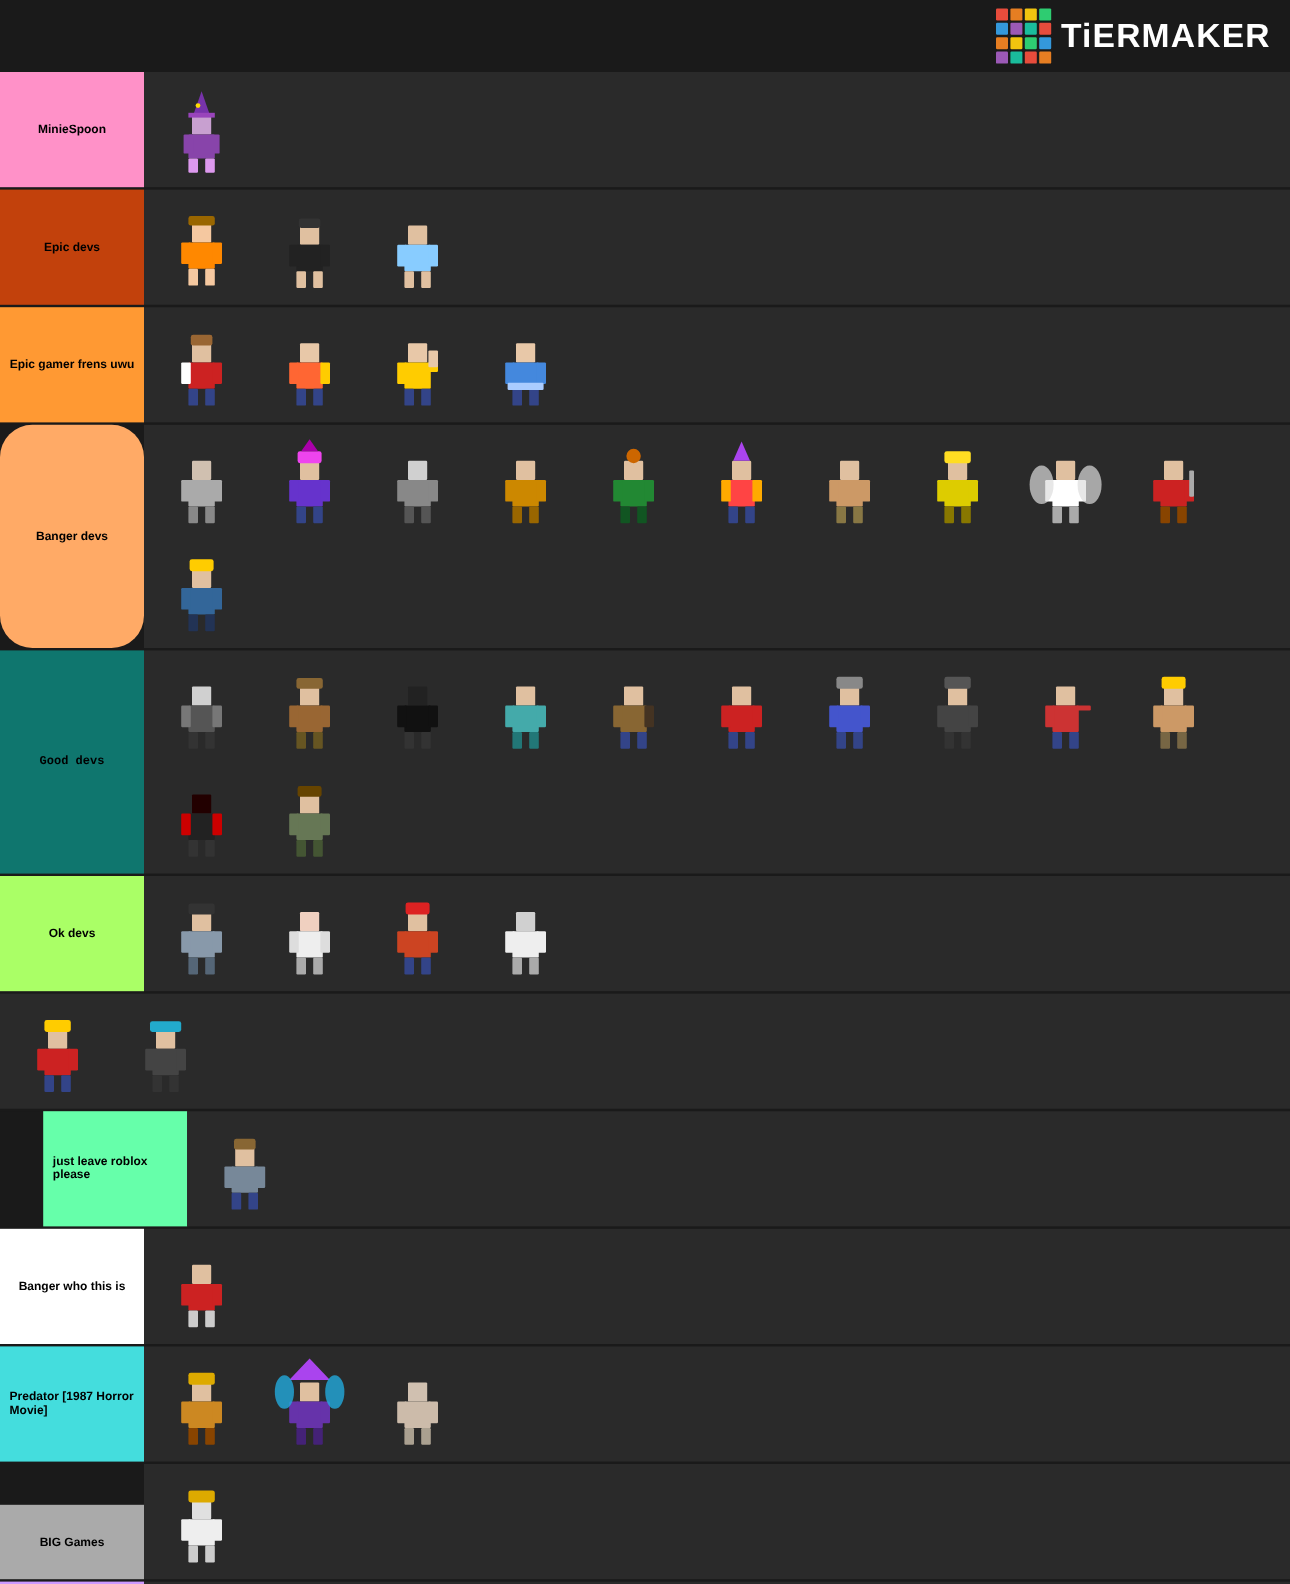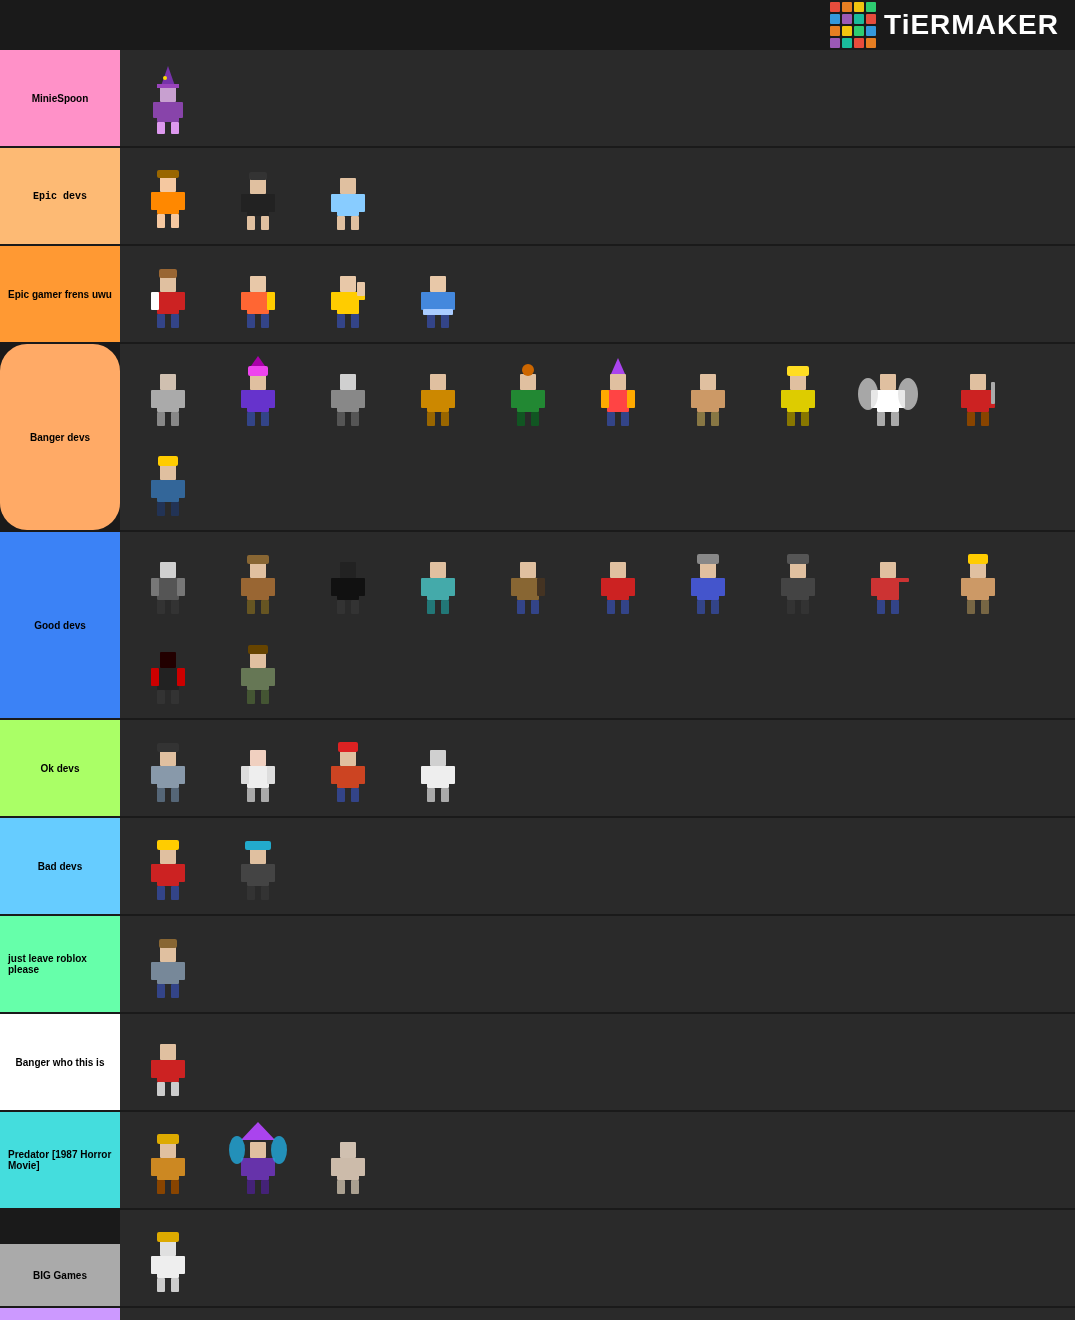--- a/index.html
+++ b/index.html
@@ -8,21 +8,21 @@
       font-family: Arial, sans-serif;
       width: 1075px;
       min-height: 1320px;
     }
     .header {
       display: flex;
       align-items: center;
       justify-content: flex-end;
       padding: 8px 16px;
       background: #1a1a1a;
-      height: 50px;
+      height: 60px;
     }
     .tiermaker-logo {
       display: flex;
       align-items: center;
       gap: 8px;
     }
     .logo-grid {
       display: grid;
       grid-template-columns: repeat(4, 10px);
       grid-template-rows: repeat(4, 10px);
@@ -125,21 +125,21 @@
           <rect x="38" y="64" width="8" height="12" fill="#dd99ee" rx="1"></rect>
           <polygon points="35,8 28,28 42,28" fill="#7733aa"></polygon>
           <rect x="24" y="26" width="22" height="4" fill="#9944bb"></rect>
           <circle cx="32" cy="20" r="2" fill="#ffdd00"></circle>
         </svg>
       </div>
     </div>
   </div>
 
   <div class="tier-row">
-    <div class="tier-label" style="background:#fdba74;font-family:Liberation Mono, monospace;">Epic devs</div>
+    <div class="tier-label" style="background:#c2410c;">Epic devs</div>
     <div class="tier-content">
 
       <div class="avatar-slot">
         <svg class="roblox-char" viewBox="0 0 70 80" xmlns="http://www.w3.org/2000/svg">
           <rect x="27" y="20" width="16" height="16" fill="#f5c8a0" rx="1"></rect>
           <rect x="24" y="36" width="22" height="22" fill="#ff8800" rx="1"></rect>
           <rect x="18" y="36" width="8" height="18" fill="#ff8800" rx="1"></rect>
           <rect x="44" y="36" width="8" height="18" fill="#ff8800" rx="1"></rect>
           <rect x="24" y="58" width="8" height="14" fill="#f5c8a0" rx="1"></rect>
           <rect x="38" y="58" width="8" height="14" fill="#f5c8a0" rx="1"></rect>
@@ -347,21 +347,21 @@
           <rect x="44" y="38" width="8" height="18" fill="#336699" rx="1"></rect>
           <rect x="24" y="60" width="8" height="14" fill="#223355" rx="1"></rect>
           <rect x="38" y="60" width="8" height="14" fill="#223355" rx="1"></rect>
           <rect x="25" y="14" width="20" height="10" fill="#ffcc00" rx="2"></rect>
         </svg>
       </div>
     </div>
   </div>
 
   <div class="tier-row" style="min-height: 180px;">
-    <div class="tier-label" style="background:#3b82f6;">Good devs</div>
+    <div class="tier-label" style="background:#0f766e;font-family:Liberation Mono, monospace;">Good devs</div>
     <div class="tier-content">
       <div class="avatar-slot">
         <svg class="roblox-char" viewBox="0 0 70 80" xmlns="http://www.w3.org/2000/svg">
           <rect x="27" y="22" width="16" height="16" fill="#d0d0d0" rx="1"></rect>
           <rect x="24" y="38" width="22" height="22" fill="#555555" rx="1"></rect>
           <rect x="18" y="38" width="8" height="18" fill="#777777" rx="1"></rect>
           <rect x="44" y="38" width="8" height="18" fill="#777777" rx="1"></rect>
           <rect x="24" y="60" width="8" height="14" fill="#333333" rx="1"></rect>
           <rect x="38" y="60" width="8" height="14" fill="#333333" rx="1"></rect>
         </svg>
@@ -527,21 +527,20 @@
           <rect x="18" y="38" width="8" height="18" fill="#eeeeee" rx="1"></rect>
           <rect x="44" y="38" width="8" height="18" fill="#eeeeee" rx="1"></rect>
           <rect x="24" y="60" width="8" height="14" fill="#aaaaaa" rx="1"></rect>
           <rect x="38" y="60" width="8" height="14" fill="#aaaaaa" rx="1"></rect>
         </svg>
       </div>
     </div>
   </div>
 
   <div class="tier-row">
-    <div class="tier-label" style="background:#66ccff;">Bad devs</div>
     <div class="tier-content">
       <div class="avatar-slot">
         <svg class="roblox-char" viewBox="0 0 70 80" xmlns="http://www.w3.org/2000/svg">
           <rect x="27" y="22" width="16" height="16" fill="#e0c0a0" rx="1"></rect>
           <rect x="24" y="38" width="22" height="22" fill="#cc2222" rx="1"></rect>
           <rect x="18" y="38" width="8" height="18" fill="#cc2222" rx="1"></rect>
           <rect x="44" y="38" width="8" height="18" fill="#cc2222" rx="1"></rect>
           <rect x="24" y="60" width="8" height="14" fill="#334488" rx="1"></rect>
           <rect x="38" y="60" width="8" height="14" fill="#334488" rx="1"></rect>
           <rect x="24" y="14" width="22" height="10" fill="#ffcc00" rx="2"></rect>
@@ -555,21 +554,21 @@
           <rect x="44" y="38" width="8" height="18" fill="#444444" rx="1"></rect>
           <rect x="24" y="60" width="8" height="14" fill="#333333" rx="1"></rect>
           <rect x="38" y="60" width="8" height="14" fill="#333333" rx="1"></rect>
           <rect x="22" y="15" width="26" height="9" fill="#22aacc" rx="2"></rect>
         </svg>
       </div>
     </div>
   </div>
 
   <div class="tier-row">
-    <div class="tier-label" style="background:#66ffaa;">just leave roblox please</div>
+    <div class="tier-label" style="background:#66ffaa;margin-left:36px;">just leave roblox please</div>
     <div class="tier-content">
       <div class="avatar-slot">
         <svg class="roblox-char" viewBox="0 0 70 80" xmlns="http://www.w3.org/2000/svg">
           <rect x="27" y="22" width="16" height="16" fill="#e0c0a0" rx="1"></rect>
           <rect x="24" y="38" width="22" height="22" fill="#778899" rx="1"></rect>
           <rect x="18" y="38" width="8" height="18" fill="#778899" rx="1"></rect>
           <rect x="44" y="38" width="8" height="18" fill="#778899" rx="1"></rect>
           <rect x="24" y="60" width="8" height="14" fill="#334488" rx="1"></rect>
           <rect x="38" y="60" width="8" height="14" fill="#334488" rx="1"></rect>
           <rect x="26" y="15" width="18" height="9" fill="#886633" rx="2"></rect>

